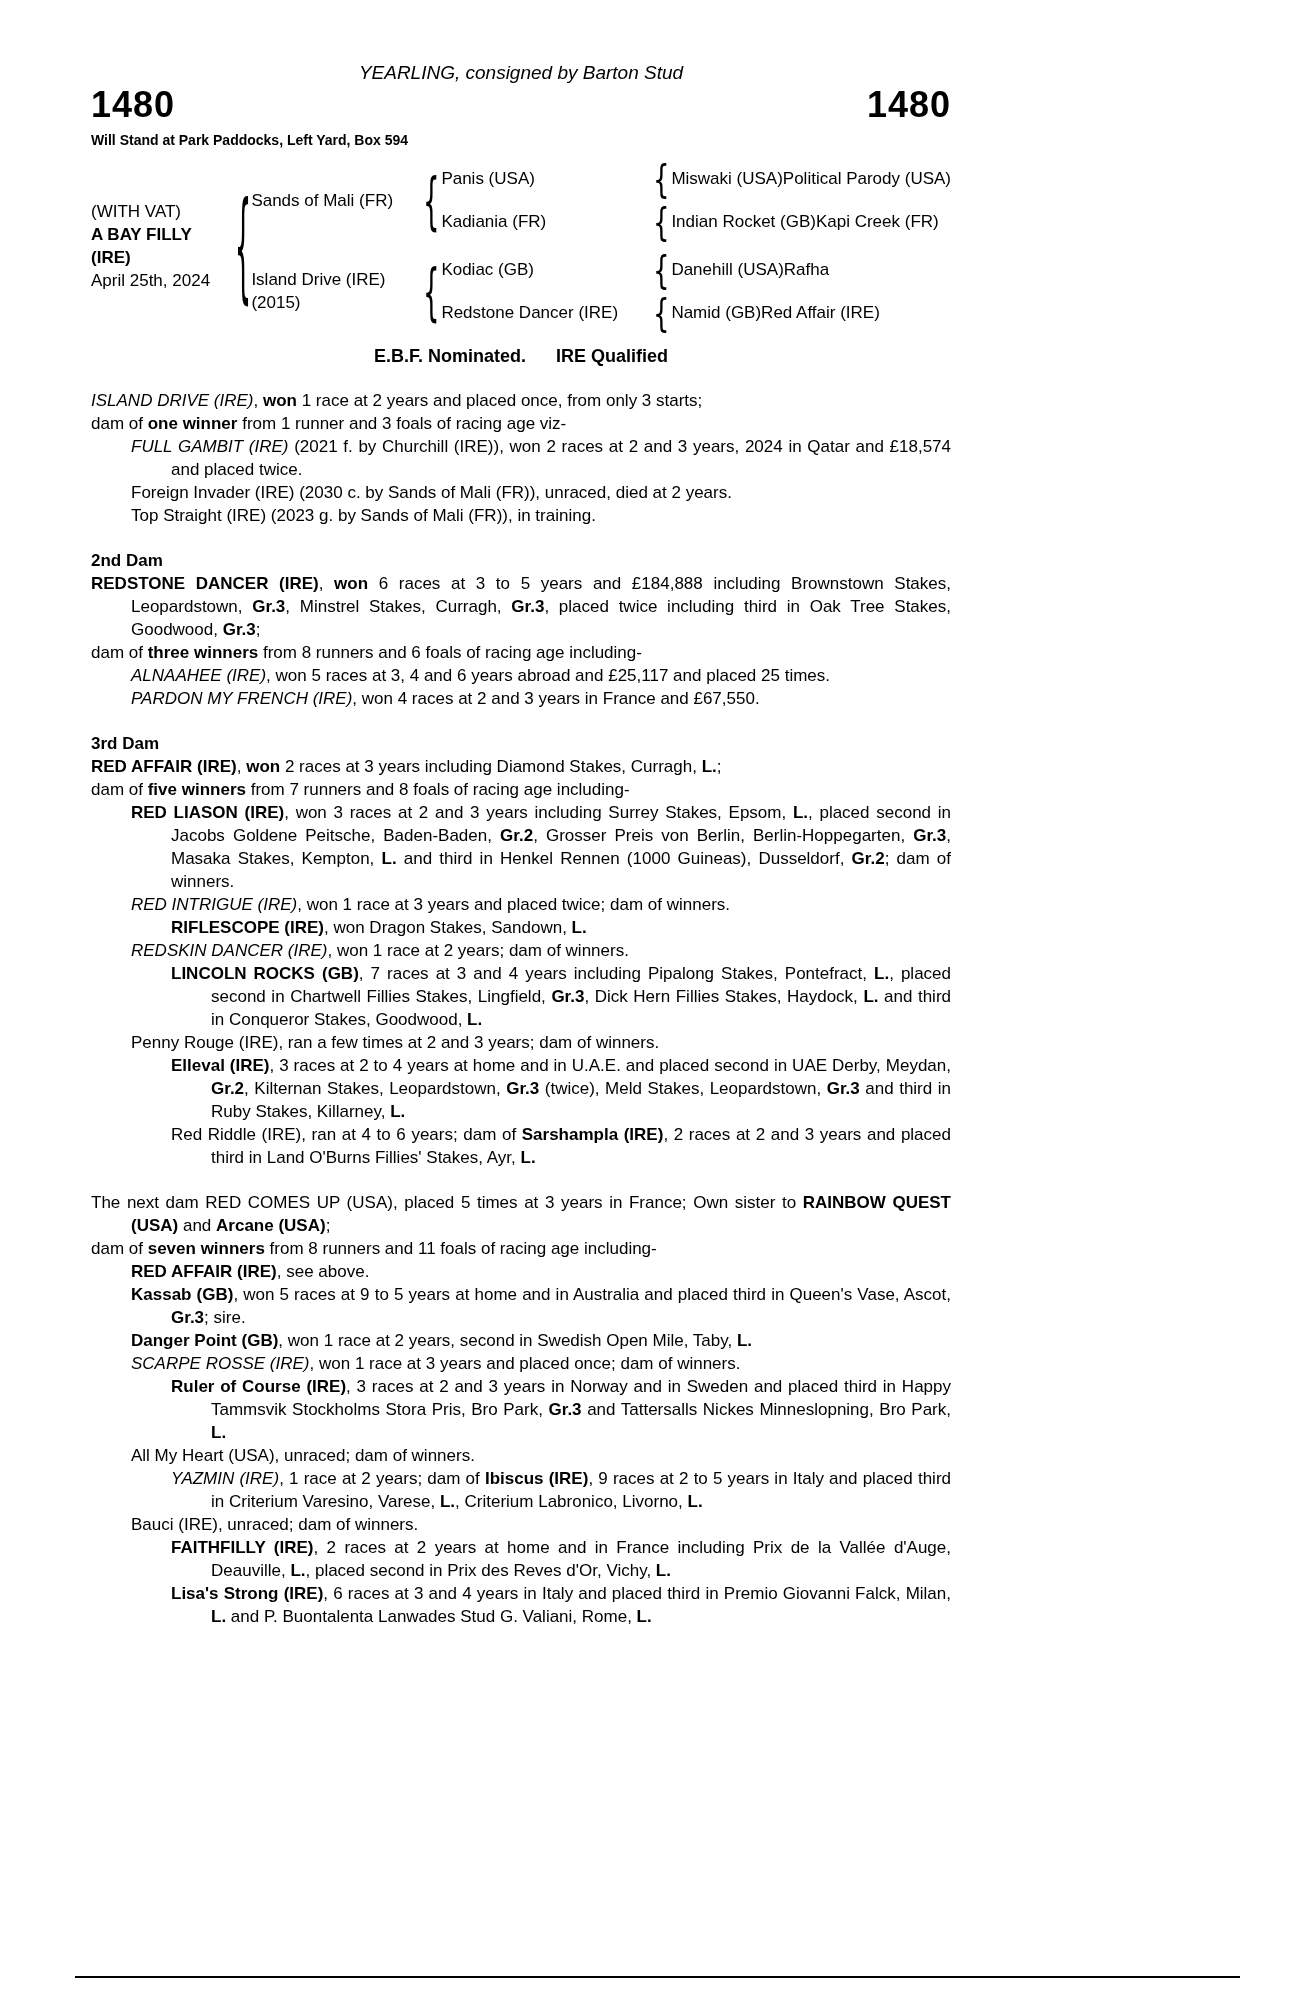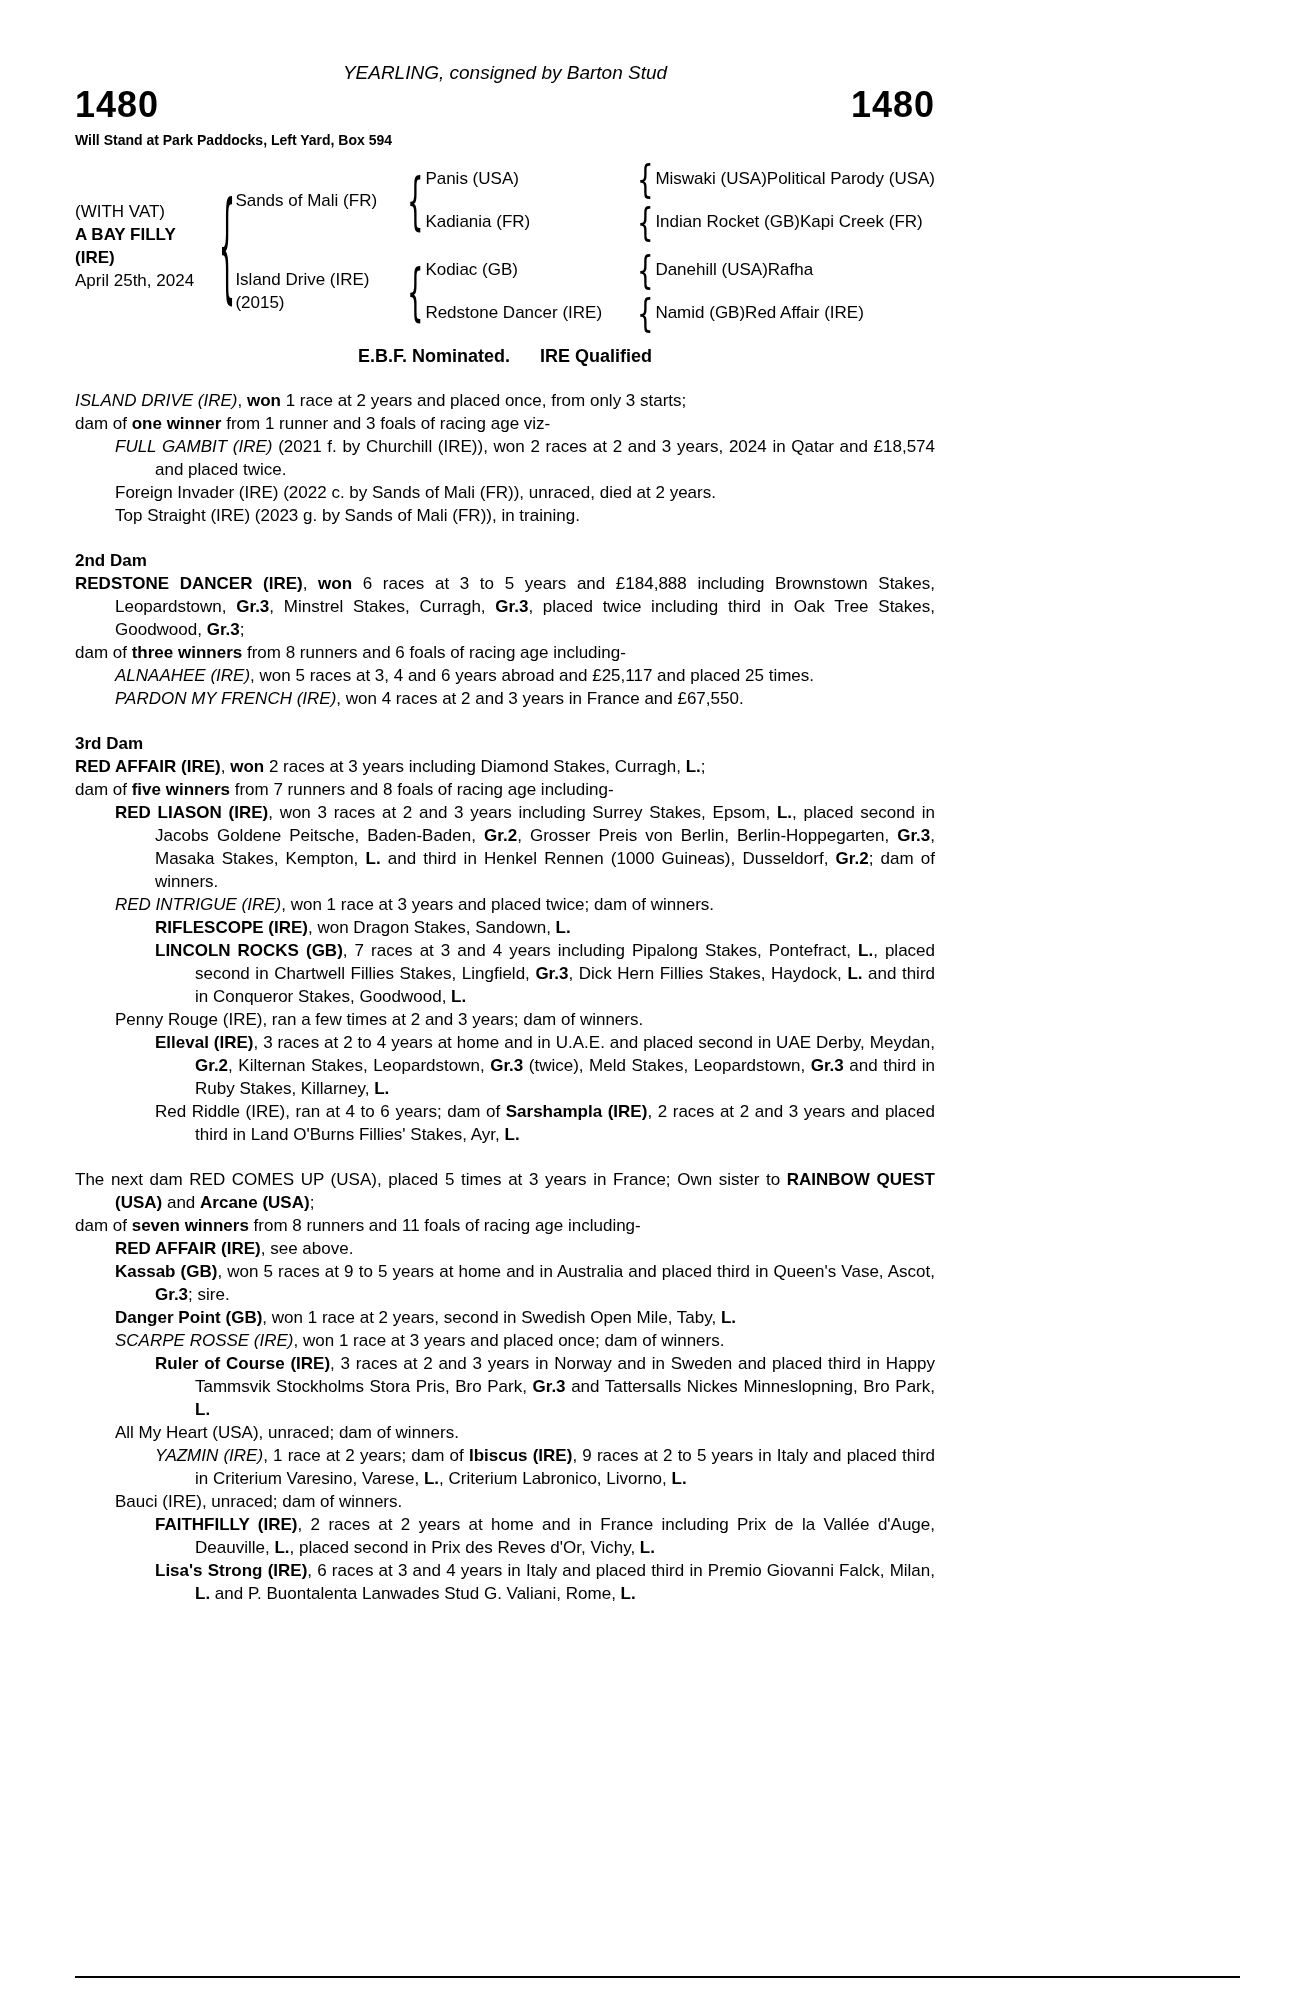--- a/index.html
+++ b/index.html
@@ -1,21 +1,21 @@
 <!DOCTYPE html>
 <html><head>
 <meta charset="utf-8">
 <style>
   * { margin:0; padding:0; box-sizing:border-box; }
   html,body { background:#ffffff; }
   body {
     width:1315px; height:2000px; position:relative; overflow:hidden;
     color:#000; font-family:"Liberation Sans", sans-serif; font-size:17px;
   }
-  .page { position:absolute; left:75px; top:0; width:860px; }
+  .page { position:absolute; left:91px; top:0; width:860px; }
 
   .consignor { margin-top:62px; text-align:center; font-style:italic; font-size:19px; }
   .lot-row { display:flex; justify-content:space-between; margin-top:2px; font-weight:bold; font-size:36px; line-height:1.05; letter-spacing:1px; }
   .stand-line { margin-top:8px; font-weight:bold; font-size:14px; }
 
   
   .pedigree { display:flex; align-items:center; margin-top:12px; }
   .horse-info { width:220px; line-height:23px; }
   .horse-info .bold { font-weight:bold; }
   .gen1-stack { display:flex; flex-direction:column; gap:10px; }
@@ -141,37 +141,38 @@
   <div class="ebf-row">
     <span>E.B.F. Nominated.</span>
     <span>IRE Qualified</span>
   </div>
 
   <div class="sections">
       <div class="section">
         <div class="p l0"><span class="seg-i">ISLAND DRIVE (IRE)</span><span>, </span><span class="seg-b">won</span><span> 1 race at 2 years and placed once, from only 3 starts;</span></div>
         <div class="p l0"><span>dam of </span><span class="seg-b">one winner</span><span> from 1 runner and 3 foals of racing age viz-</span></div>
         <div class="p l1"><span class="seg-i">FULL GAMBIT (IRE)</span><span> (2021 f. by Churchill (IRE)), won 2 races at 2 and 3 years, 2024 in Qatar and £18,574 and placed twice.</span></div>
-        <div class="p l1"><span>Foreign Invader (IRE) (2022 c. by Sands of Mali (FR)), unraced, died at 2 years.</span></div>
+        <div class="p l1"><span>Foreign Invader (IRE) (2030 c. by Sands of Mali (FR)), unraced, died at 2 years.</span></div>
         <div class="p l1"><span>Top Straight (IRE) (2023 g. by Sands of Mali (FR)), in training.</span></div>
       </div>
       <div class="section">
         <div class="section-heading">2nd Dam</div>
         <div class="p l0"><span class="seg-b">REDSTONE DANCER (IRE)</span><span>, </span><span class="seg-b">won</span><span> 6 races at 3 to 5 years and £184,888 including Brownstown Stakes, Leopardstown, </span><span class="seg-b">Gr.3</span><span>, Minstrel Stakes, Curragh, </span><span class="seg-b">Gr.3</span><span>, placed twice including third in Oak Tree Stakes, Goodwood, </span><span class="seg-b">Gr.3</span><span>;</span></div>
         <div class="p l0"><span>dam of </span><span class="seg-b">three winners</span><span> from 8 runners and 6 foals of racing age including-</span></div>
         <div class="p l1"><span class="seg-i">ALNAAHEE (IRE)</span><span>, won 5 races at 3, 4 and 6 years abroad and £25,117 and placed 25 times.</span></div>
         <div class="p l1"><span class="seg-i">PARDON MY FRENCH (IRE)</span><span>, won 4 races at 2 and 3 years in France and £67,550.</span></div>
       </div>
       <div class="section">
         <div class="section-heading">3rd Dam</div>
         <div class="p l0"><span class="seg-b">RED AFFAIR (IRE)</span><span>, </span><span class="seg-b">won</span><span> 2 races at 3 years including Diamond Stakes, Curragh, </span><span class="seg-b">L.</span><span>;</span></div>
         <div class="p l0"><span>dam of </span><span class="seg-b">five winners</span><span> from 7 runners and 8 foals of racing age including-</span></div>
         <div class="p l1"><span class="seg-b">RED LIASON (IRE)</span><span>, won 3 races at 2 and 3 years including Surrey Stakes, Epsom, </span><span class="seg-b">L.</span><span>, placed second in Jacobs Goldene Peitsche, Baden-Baden, </span><span class="seg-b">Gr.2</span><span>, Grosser Preis von Berlin, Berlin-Hoppegarten, </span><span class="seg-b">Gr.3</span><span>, Masaka Stakes, Kempton, </span><span class="seg-b">L.</span><span> and third in Henkel Rennen (1000 Guineas), Dusseldorf, </span><span class="seg-b">Gr.2</span><span>; dam of winners.</span></div>
         <div class="p l1"><span class="seg-i">RED INTRIGUE (IRE)</span><span>, won 1 race at 3 years and placed twice; dam of winners.</span></div>
         <div class="p l2"><span class="seg-b">RIFLESCOPE (IRE)</span><span>, won Dragon Stakes, Sandown, </span><span class="seg-b">L.</span></div>
+        <div class="p l1"><span class="seg-i">REDSKIN DANCER (IRE)</span><span>, won 1 race at 2 years; dam of winners.</span></div>
         <div class="p l2"><span class="seg-b">LINCOLN ROCKS (GB)</span><span>, 7 races at 3 and 4 years including Pipalong Stakes, Pontefract, </span><span class="seg-b">L.</span><span>, placed second in Chartwell Fillies Stakes, Lingfield, </span><span class="seg-b">Gr.3</span><span>, Dick Hern Fillies Stakes, Haydock, </span><span class="seg-b">L.</span><span> and third in Conqueror Stakes, Goodwood, </span><span class="seg-b">L.</span></div>
         <div class="p l1"><span>Penny Rouge (IRE), ran a few times at 2 and 3 years; dam of winners.</span></div>
         <div class="p l2"><span class="seg-b">Elleval (IRE)</span><span>, 3 races at 2 to 4 years at home and in U.A.E. and placed second in UAE Derby, Meydan, </span><span class="seg-b">Gr.2</span><span>, Kilternan Stakes, Leopardstown, </span><span class="seg-b">Gr.3</span><span> (twice), Meld Stakes, Leopardstown, </span><span class="seg-b">Gr.3</span><span> and third in Ruby Stakes, Killarney, </span><span class="seg-b">L.</span></div>
         <div class="p l2"><span>Red Riddle (IRE), ran at 4 to 6 years; dam of </span><span class="seg-b">Sarshampla (IRE)</span><span>, 2 races at 2 and 3 years and placed third in Land O'Burns Fillies' Stakes, Ayr, </span><span class="seg-b">L.</span></div>
       </div>
       <div class="section">
         <div class="p l0"><span>The next dam RED COMES UP (USA), placed 5 times at 3 years in France; Own sister to </span><span class="seg-b">RAINBOW QUEST (USA)</span><span> and </span><span class="seg-b">Arcane (USA)</span><span>;</span></div>
         <div class="p l0"><span>dam of </span><span class="seg-b">seven winners</span><span> from 8 runners and 11 foals of racing age including-</span></div>
         <div class="p l1"><span class="seg-b">RED AFFAIR (IRE)</span><span>, see above.</span></div>
         <div class="p l1"><span class="seg-b">Kassab (GB)</span><span>, won 5 races at 9 to 5 years at home and in Australia and placed third in Queen's Vase, Ascot, </span><span class="seg-b">Gr.3</span><span>; sire.</span></div>

